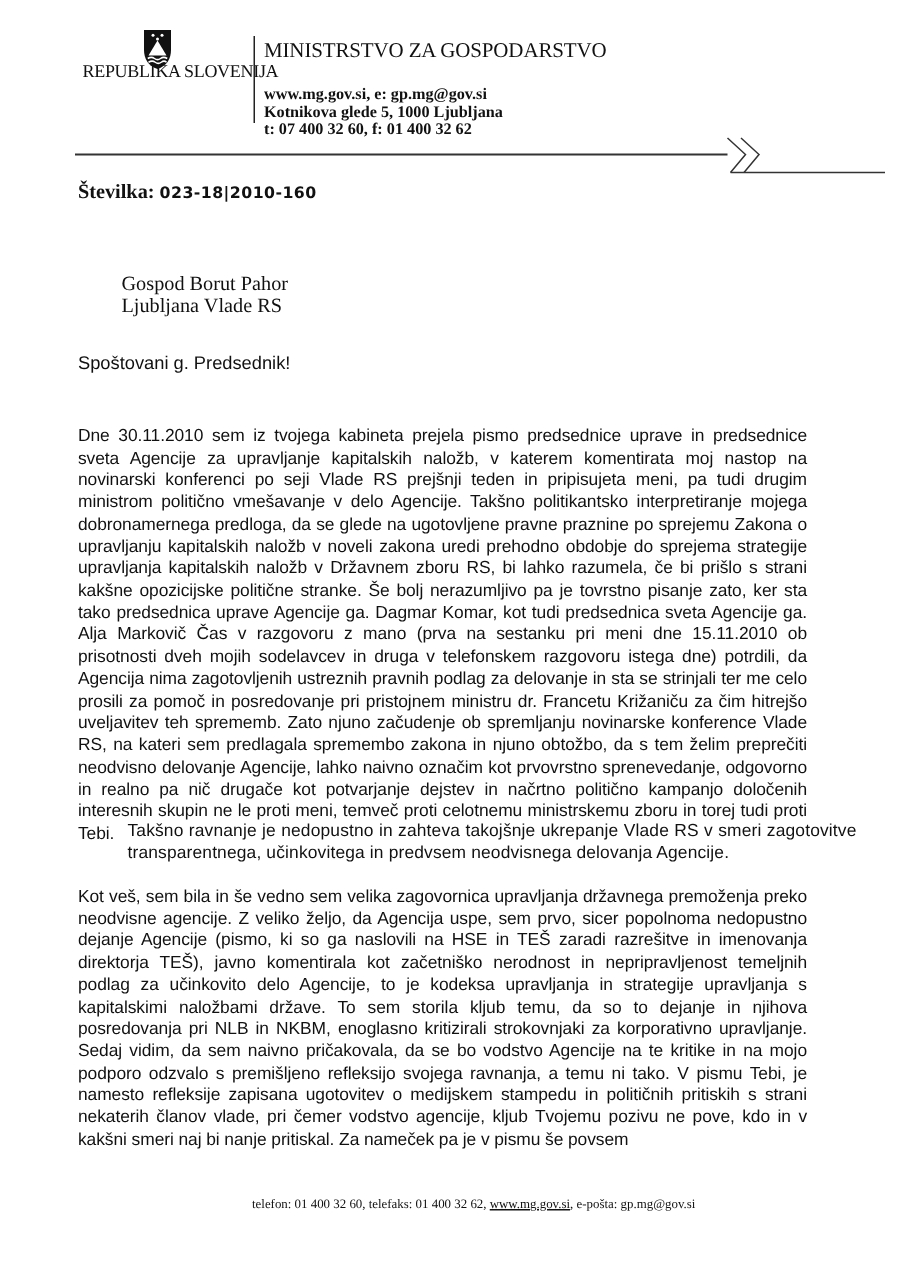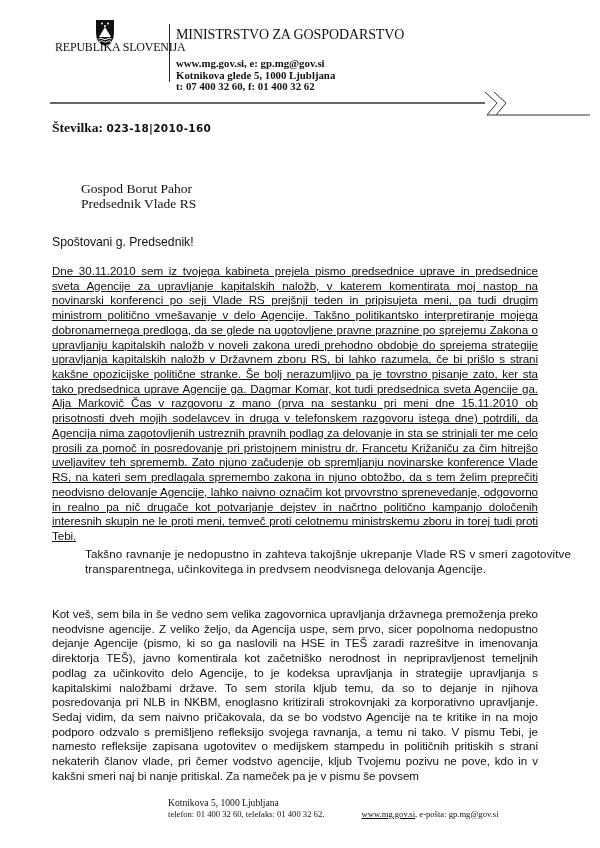--- a/index.html
+++ b/index.html
@@ -15,27 +15,27 @@
 
   #divider { position: absolute; left: 0; top: 88px; width: 600px; height: 40px; }
 
   #ref { position: absolute; left: 52px; top: 121px; font-size: 13.5px; line-height: 14.5px; font-weight: bold; }
   .hand { font-family: "DejaVu Sans", sans-serif; font-size: 10.5px; letter-spacing: 0.3px; font-style: normal; }
 
   #addressee { position: absolute; left: 52px; top: 181px; font-size: 13.5px; line-height: 15px; margin-left: 29px; }
   #salutation { position: absolute; left: 52px; top: 235px; font-size: 12.2px; }
 
   .para { position: absolute; left: 52px; width: 486px; font-size: 11.6px; line-height: 14.72px; text-align: justify; margin: 0; letter-spacing: -0.05px; }
-  #p1 { top: 264px; text-decoration: underline; }
+  #p1 { top: 284px; }
   #p2 { top: 547px; font-weight: normal; letter-spacing: 0.1px; margin-left: 33px; }
-  #p3 { top: 607px; }
+  #p3 { top: 591px; }
 
   #footer { position: absolute; left: 168px; top: 797px; font-size: 9.6px; line-height: 11.5px; }
   #footer .l2 { font-size: 8.6px; }
-  #footer .u { text-decoration: underline; margin-left: 35px; }
+  #footer .u { text-decoration: underline; }
 </style>
 </head>
 <body>
 
 <div id="letterhead">
   <svg id="crest" viewBox="0 0 22 30">
     <path d="M2 3 L20 3 L20 16 Q20 26 11 29 Q2 26 2 16 Z" fill="#111"></path>
     <path d="M5 20 L8 15 L11 10 L14 15 L17 20 Z" fill="#fff"></path>
     <path d="M4.5 22 Q7 20.5 9 22 Q11 23.5 13 22 Q15 20.5 17.5 22" stroke="#fff" stroke-width="1" fill="none"></path>
     <path d="M5 24.5 Q7.5 23 9.5 24.5 Q11.5 26 13.5 24.5 Q15.5 23 17 24.5" stroke="#fff" stroke-width="1" fill="none"></path>
@@ -64,27 +64,26 @@
 
 <div id="ref" class="serif">
   <div>
     <span>Številka:</span>
     <span class="hand">023-18|2010-160</span>
   </div>
 </div>
 
 <div id="addressee" class="serif">
   <div>Gospod Borut Pahor</div>
-  <div>Predsednik Vlade RS</div>
+  <div>Ljubljana Vlade RS</div>
 </div>
 
 <div id="salutation" class="sans">Spoštovani g. Predsednik!</div>
 
 <p id="p1" class="para sans">Dne 30.11.2010 sem iz tvojega kabineta prejela pismo predsednice uprave in predsednice sveta Agencije za upravljanje kapitalskih naložb, v katerem komentirata moj nastop na novinarski konferenci po seji Vlade RS prejšnji teden in pripisujeta meni, pa tudi drugim ministrom politično vmešavanje v delo Agencije. Takšno politikantsko interpretiranje mojega dobronamernega predloga, da se glede na ugotovljene pravne praznine po sprejemu Zakona o upravljanju kapitalskih naložb v noveli zakona uredi prehodno obdobje do sprejema strategije upravljanja kapitalskih naložb v Državnem zboru RS, bi lahko razumela, če bi prišlo s strani kakšne opozicijske politične stranke. Še bolj nerazumljivo pa je tovrstno pisanje zato, ker sta tako predsednica uprave Agencije ga. Dagmar Komar, kot tudi predsednica sveta Agencije ga. Alja Markovič Čas v razgovoru z mano (prva na sestanku pri meni dne 15.11.2010 ob prisotnosti dveh mojih sodelavcev in druga v telefonskem razgovoru istega dne) potrdili, da Agencija nima zagotovljenih ustreznih pravnih podlag za delovanje in sta se strinjali ter me celo prosili za pomoč in posredovanje pri pristojnem ministru dr. Francetu Križaniču za čim hitrejšo uveljavitev teh sprememb. Zato njuno začudenje ob spremljanju novinarske konference Vlade RS, na kateri sem predlagala spremembo zakona in njuno obtožbo, da s tem želim preprečiti neodvisno delovanje Agencije, lahko naivno označim kot prvovrstno sprenevedanje, odgovorno in realno pa nič drugače kot potvarjanje dejstev in načrtno politično kampanjo določenih interesnih skupin ne le proti meni, temveč proti celotnemu ministrskemu zboru in torej tudi proti Tebi.</p>
 <p id="p2" class="para sans">Takšno ravnanje je nedopustno in zahteva takojšnje ukrepanje Vlade RS v smeri zagotovitve transparentnega, učinkovitega in predvsem neodvisnega delovanja Agencije.</p>
 <p id="p3" class="para sans">Kot veš, sem bila in še vedno sem velika zagovornica upravljanja državnega premoženja preko neodvisne agencije. Z veliko željo, da Agencija uspe, sem prvo, sicer popolnoma nedopustno dejanje Agencije (pismo, ki so ga naslovili na HSE in TEŠ zaradi razrešitve in imenovanja direktorja TEŠ), javno komentirala kot začetniško nerodnost in nepripravljenost temeljnih podlag za učinkovito delo Agencije, to je kodeksa upravljanja in strategije upravljanja s kapitalskimi naložbami države. To sem storila kljub temu, da so to dejanje in njihova posredovanja pri NLB in NKBM, enoglasno kritizirali strokovnjaki za korporativno upravljanje. Sedaj vidim, da sem naivno pričakovala, da se bo vodstvo Agencije na te kritike in na mojo podporo odzvalo s premišljeno refleksijo svojega ravnanja, a temu ni tako. V pismu Tebi, je namesto refleksije zapisana ugotovitev o medijskem stampedu in političnih pritiskih s strani nekaterih članov vlade, pri čemer vodstvo agencije, kljub Tvojemu pozivu ne pove, kdo in v kakšni smeri naj bi nanje pritiskal. Za nameček pa je v pismu še povsem</p>
 
 <div id="footer" class="serif">
-  <div>Kotnikova 5, 1000 Ljubljana</div>
   <div class="l2">
     <span>telefon: 01 400 32 60, telefaks: 01 400 32 62, </span><span class="u">www.mg.gov.si</span><span>, e-pošta: gp.mg@gov.si</span>
   </div>
 </div>
 
 </body></html>

